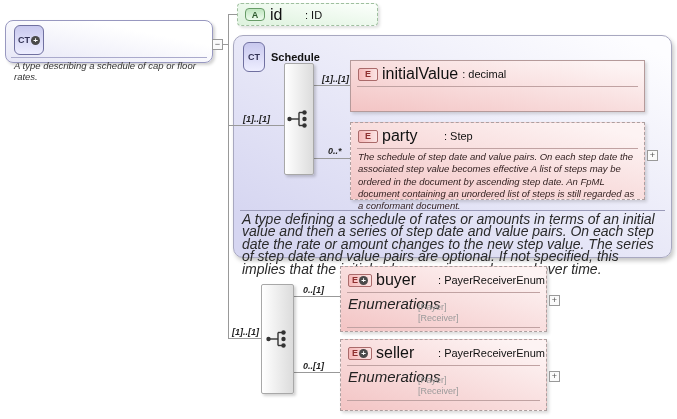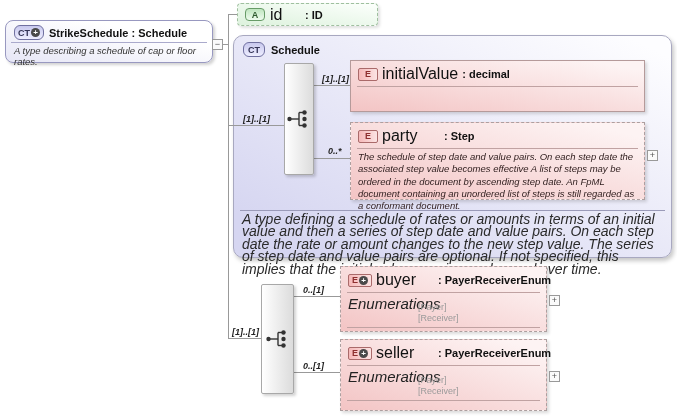--- a/index.html
+++ b/index.html
@@ -15,21 +15,21 @@
   
   .root-box{left:5px;top:20px;width:208px;height:43px;border:1px solid #9898c0;border-radius:8px;
             background:linear-gradient(to top right,#e6e6f6,#ffffff 70%);
             box-shadow:2px 2px 3px rgba(0,0,0,.18);}
   .root-title{display:flex;align-items:center;gap:5px;padding:4px 8px 2px 8px;}
   .root-desc{border-top:1px solid #aaaacc;margin:0 5px;padding:2px 3px 0 3px;
              font-size:9.5px;font-style:italic;color:#333;}
 
   .badge{display:inline-flex;align-items:center;justify-content:center;gap:1px;
          font-size:9px;font-weight:bold;box-sizing:border-box;flex:0 0 auto;}
-  .badge-ct{min-width:22px;height:15px;border:1px solid #7070a0;border-radius:6px;padding:0 3px;
+  .badge-ct{min-width:22px;height:30px;border:1px solid #7070a0;border-radius:6px;padding:0 3px;
             background:linear-gradient(to bottom,#c8c8ee,#eeeeff);color:#333355;}
   .badge-a{min-width:20px;height:13px;border:1px solid #679b67;border-radius:4px;padding:0 3px;
            background:linear-gradient(to bottom,#bfe6bf,#eefbee);color:#2f5a2f;}
   .badge-e{min-width:20px;height:13px;border:1px solid #aa6a6a;border-radius:2px;padding:0 3px;
            background:linear-gradient(to right,#f6b9b9,#fbe3e3);color:#8e2f2f;}
   .plusdot{display:inline-block;width:9px;height:9px;border-radius:50%;background:#4a4a4a;
            color:#fff;font-size:8px;line-height:9px;text-align:center;font-weight:bold;}
 
   .bold-title{font-size:11px;font-weight:bold;color:#111;white-space:nowrap;}
 
@@ -61,21 +61,21 @@
   .seq2{left:261px;top:284px;width:33px;height:110px;}
 
   
   .el-box{background:linear-gradient(to top right,#f3c4c4,#fdf3f3 90%);
           box-shadow:2px 2px 3px rgba(0,0,0,.15);z-index:5;}
   .el-solid{border:1px solid #b59a9a;}
   .el-dashed{border:1px dashed #ad9f9f;}
   .el-title{display:flex;align-items:center;gap:4px;padding:4px 7px 2px 7px;}
   .el-name{font-size:16px;font-weight:normal;color:#111;min-width:58px;white-space:nowrap;}
   .el-name-sm{min-width:30px;}
-  .el-type{font-size:11px;font-weight:bold;color:#111;white-space:nowrap;text-align:right;}
+  .el-type{font-size:11px;font-weight:normal;color:#111;white-space:nowrap;text-align:right;}
   .el-divider{border-top:1px solid #c0a2a2;margin:1px 6px 0 6px;}
   .el-desc{padding:2px 7px 3px 7px;font-size:9.5px;font-style:italic;color:#332222;line-height:12.3px;}
 
   .iv-box{left:350px;top:60px;width:295px;height:52px;}
   .step-box{left:350px;top:122px;width:295px;height:78px;}
   .buyer-box{left:340px;top:266px;width:207px;height:66px;}
   .seller-box{left:340px;top:339px;width:207px;height:72px;}
 
   .enum-row{display:flex;margin:1px 6px 0 6px;padding:1px 1px 2px 1px;}
   .enum-label{font-size:15px;font-style:italic;color:#222;width:70px;flex:0 0 auto;}
@@ -111,21 +111,20 @@
   <div class="card-label" style="left:232px;top:327px;">[1]..[1]</div>
   <div class="card-label" style="left:303px;top:285px;">0..[1]</div>
   <div class="card-label" style="left:303px;top:361px;">0..[1]</div>
 
   <div class="box root-box">
     <div class="root-title">
       <span class="badge badge-ct">
           <span>CT</span>
           <span class="plusdot">+</span>
         </span>
-      <span class="bold-title">StrikeSchedule : Schedule</span>
     </div>
     <div class="root-desc">A type describing a schedule of cap or floor rates.</div>
   </div>
   <div class="handle" style="left:212px;top:39px;">
     <span>−</span>
   </div>
 
   <div class="box attr-box">
     <span class="badge badge-a">A</span>
     <span class="el-name el-name-sm">id</span>

